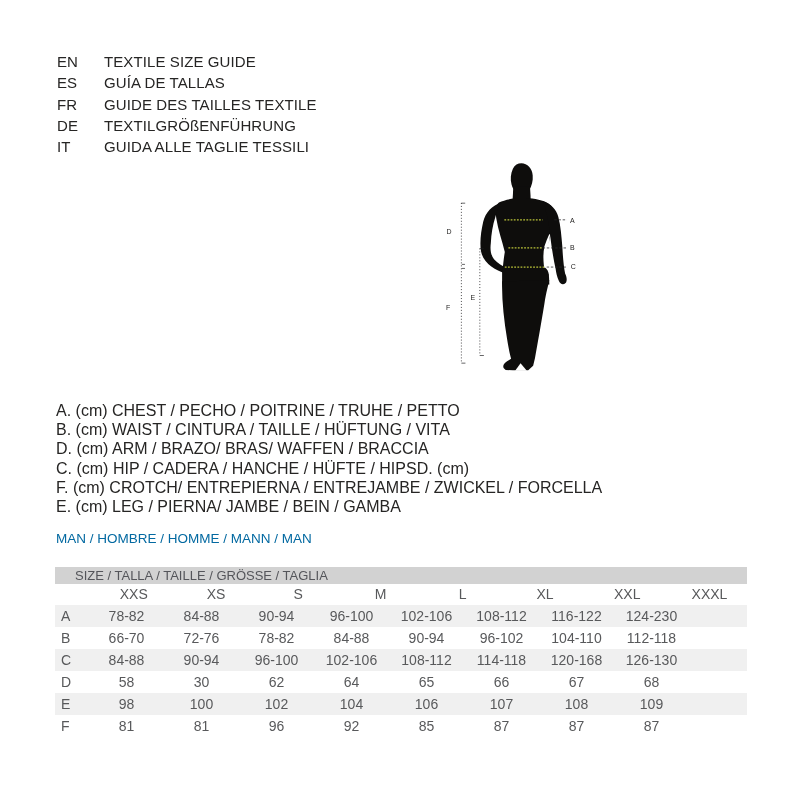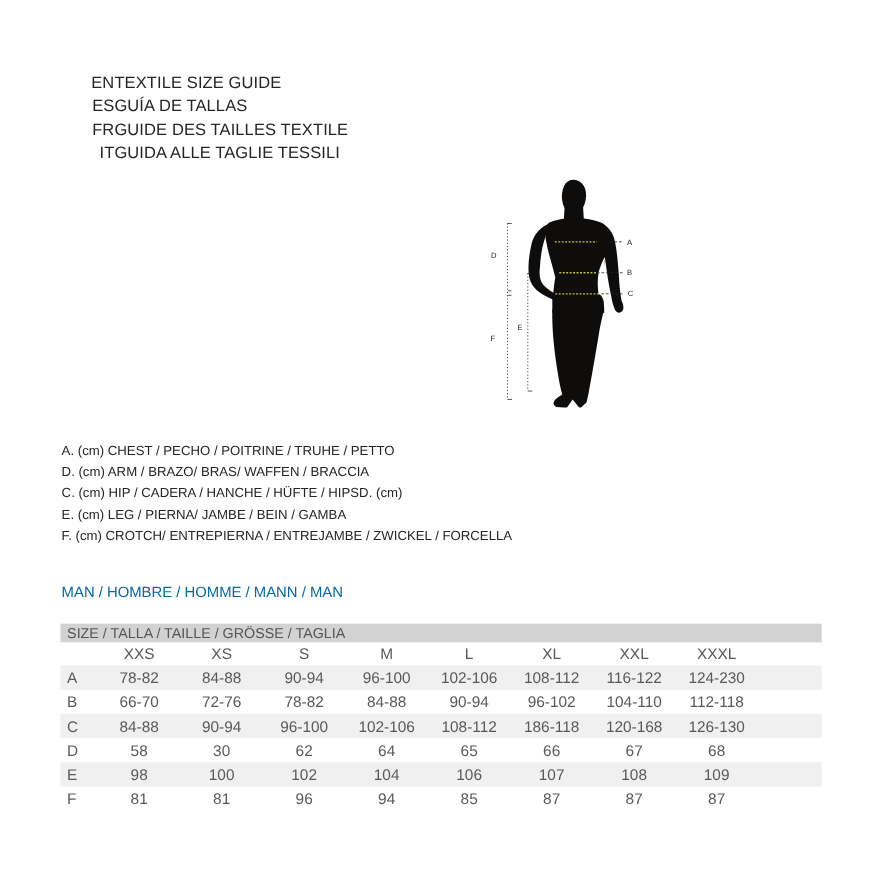--- a/index.html
+++ b/index.html
@@ -1,36 +1,36 @@
 <!DOCTYPE html>
 <html><head>
 <meta charset="utf-8">
 <style>
   html,body { margin:0; padding:0; background:#ffffff; }
   body { width:800px; height:800px; font-family:"Liberation Sans", sans-serif; }
   .canvas { position:relative; width:800px; height:800px; background:#fff; overflow:hidden; }
 
   
-  .lang { position:absolute; left:57px; top:65px;text-align:right; }
+  .lang { position:absolute; left:57px; top:51px; }
   .lang-row { display:flex; height:21.3px; align-items:center; font-size:15px; color:#262524; letter-spacing:0.1px; white-space:nowrap; }
   .lang-code { width:47px; flex:0 0 auto; }
 
   
   .figure-svg { position:absolute; left:440px; top:20px; }
   .figure-svg text { font-family:"Liberation Sans", sans-serif; font-size:15.5px; fill:#232221; }
 
   
-  .meas { position:absolute; left:56px; top:401px; font-size:12px; line-height:19.2px; color:#262524; white-space:nowrap; }
+  .meas { position:absolute; left:56px; top:401px; font-size:16px; line-height:19.2px; color:#262524; white-space:nowrap; }
   .category { position:absolute; left:56px; top:531px; font-size:13.5px; color:#0369a1; white-space:nowrap; }
 
   
   .sizes { position:absolute; left:55px; top:567px; width:692px; font-size:14px; color:#58595b; }
-  .s-header { height:17px; line-height:17px; background:#d2d2d2; padding-left:6px; font-size:13px; color:#54555a; white-space:nowrap; }
+  .s-header { height:17px; line-height:17px; background:#d2d2d2; padding-left:20px; font-size:13px; color:#54555a; white-space:nowrap; }
   .s-row { display:flex; height:22px; line-height:22px; }
-  .s-row.cols { height:21px; line-height:21px; }
+  .s-row.cols { height:21px; line-height:21px;justify-content:space-between; }
   .s-row.odd { background:#f0f0f0; }
   .s-label { width:28px; padding-left:6px; flex:0 0 auto; }
   .s-cell { width:75px; text-align:center; flex:0 0 auto; }
 </style>
 </head>
 <body>
 
 <div class="canvas">
 
   <div class="lang" id="lang-block">
@@ -42,20 +42,24 @@
     <div class="lang-row">
       <span class="lang-code">ES</span>
       <span class="lang-title">GUÍA DE TALLAS</span>
     </div>
 
     <div class="lang-row">
       <span class="lang-code">FR</span>
       <span class="lang-title">GUIDE DES TAILLES TEXTILE</span>
     </div>
 
+    <div class="lang-row">
+      <span class="lang-code">DE</span>
+      <span class="lang-title">TEXTILGRÖßENFÜHRUNG</span>
+    </div>
 
     <div class="lang-row">
       <span class="lang-code">IT</span>
       <span class="lang-title">GUIDA ALLE TAGLIE TESSILI</span>
     </div>
   </div>
 
   <svg class="figure-svg" width="360" height="500" viewBox="440 20 800 520" style="width:360px;height:500px">
     <g fill="#0e0d0c" stroke="none">
 
@@ -105,28 +109,29 @@
     <text text-anchor="middle" x="734" y="236">B</text>
     <text text-anchor="middle" x="736" y="278.5">C</text>
     <text text-anchor="middle" x="460" y="201">D</text>
     <text text-anchor="middle" x="513" y="347">E</text>
     <text text-anchor="middle" x="458" y="369.5">F</text>
   </svg>
 
   <div class="meas" id="meas-block">
     <div class="meas-line">A. (cm) CHEST / PECHO / POITRINE / TRUHE / PETTO</div>
 
+    <div class="meas-line">B. (cm) WAIST / CINTURA / TAILLE / HÜFTUNG / VITA</div>
 
     <div class="meas-line">D. (cm) ARM / BRAZO/ BRAS/ WAFFEN / BRACCIA</div>
 
     <div class="meas-line">C. (cm) HIP / CADERA / HANCHE / HÜFTE / HIPSD. (cm)</div>
 
+    <div class="meas-line">F. (cm) CROTCH/ ENTREPIERNA / ENTREJAMBE / ZWICKEL / FORCELLA</div>
+
     <div class="meas-line">E. (cm) LEG / PIERNA/ JAMBE / BEIN / GAMBA</div>
-
-    <div class="meas-line">F. (cm) CROTCH/ ENTREPIERNA / ENTREJAMBE / ZWICKEL / FORCELLA</div>
   </div>
 
   <div class="category">MAN / HOMBRE / HOMME / MANN / MAN</div>
 
   <div class="sizes" id="size-table">
     <div class="s-header">SIZE / TALLA / TAILLE / GRÖSSE / TAGLIA</div>
     <div class="s-row cols" id="size-cols-row">
       <div class="s-label"></div>
     <div class="s-cell">XXS</div>
         <div class="s-cell">XS</div>
@@ -162,21 +167,21 @@
           <div class="s-cell">112-118</div>
         </div>
 
     <div class="s-row odd">
       <div class="s-label">C</div>
     <div class="s-cell">84-88</div>
           <div class="s-cell">90-94</div>
           <div class="s-cell">96-100</div>
           <div class="s-cell">102-106</div>
           <div class="s-cell">108-112</div>
-          <div class="s-cell">186-118</div>
+          <div class="s-cell">114-118</div>
           <div class="s-cell">120-168</div>
           <div class="s-cell">126-130</div>
         </div>
 
     <div class="s-row">
       <div class="s-label">D</div>
     <div class="s-cell">58</div>
           <div class="s-cell">30</div>
           <div class="s-cell">62</div>
           <div class="s-cell">64</div>
@@ -196,21 +201,21 @@
           <div class="s-cell">107</div>
           <div class="s-cell">108</div>
           <div class="s-cell">109</div>
         </div>
 
     <div class="s-row">
       <div class="s-label">F</div>
     <div class="s-cell">81</div>
           <div class="s-cell">81</div>
           <div class="s-cell">96</div>
-          <div class="s-cell">94</div>
+          <div class="s-cell">92</div>
           <div class="s-cell">85</div>
           <div class="s-cell">87</div>
           <div class="s-cell">87</div>
           <div class="s-cell">87</div>
         </div>
   </div>
   </div>
 
 </div>
 

